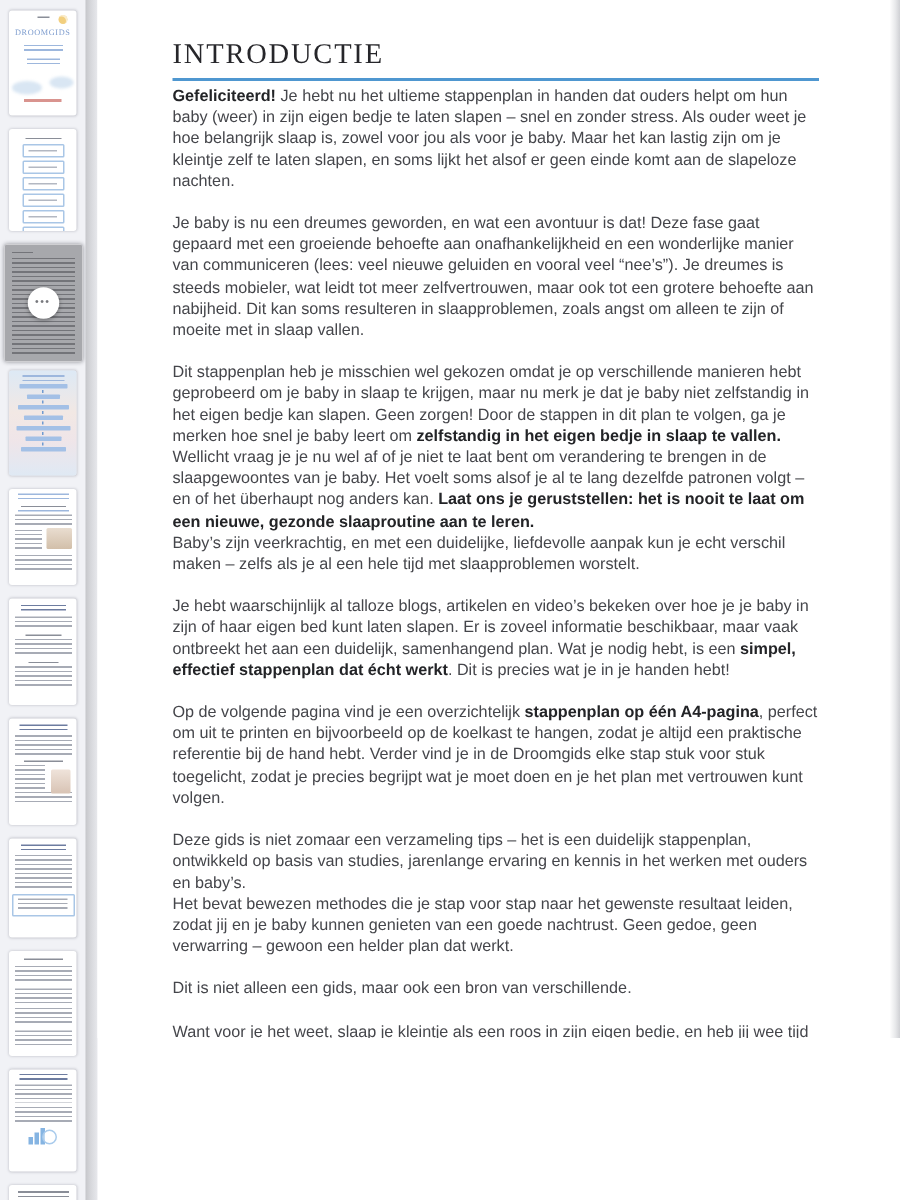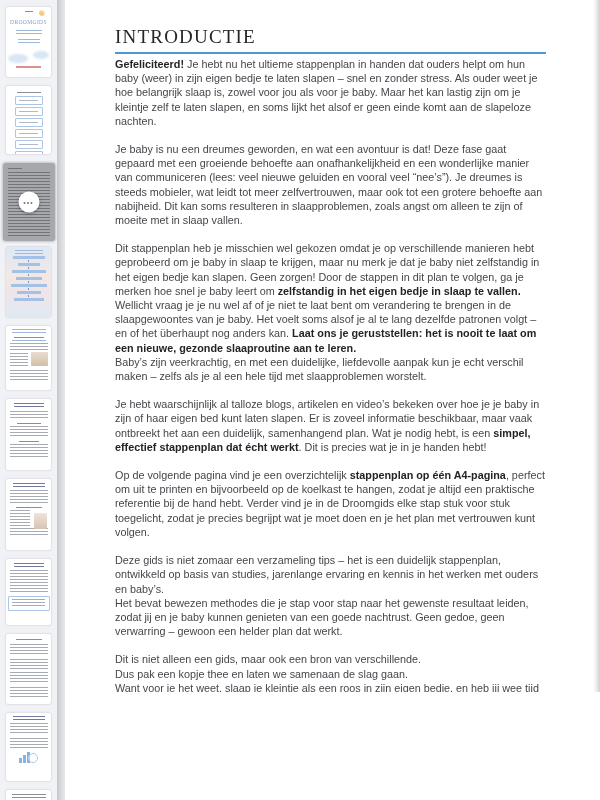--- a/index.html
+++ b/index.html
@@ -217,17 +217,17 @@
 <main class="viewer">
   <div class="page">
     <h1 class="doc-title">INTRODUCTIE</h1>
     <div class="doc-body">
         <p><strong>Gefeliciteerd!</strong><span> Je hebt nu het ultieme stappenplan in handen dat ouders helpt om hun baby (weer) in zijn eigen bedje te laten slapen – snel en zonder stress. Als ouder weet je hoe belangrijk slaap is, zowel voor jou als voor je baby. Maar het kan lastig zijn om je kleintje zelf te laten slapen, en soms lijkt het alsof er geen einde komt aan de slapeloze nachten.</span></p>
         <p><span>Je baby is nu een dreumes geworden, en wat een avontuur is dat! Deze fase gaat gepaard met een groeiende behoefte aan onafhankelijkheid en een wonderlijke manier van communiceren (lees: veel nieuwe geluiden en vooral veel “nee’s”). Je dreumes is steeds mobieler, wat leidt tot meer zelfvertrouwen, maar ook tot een grotere behoefte aan nabijheid. Dit kan soms resulteren in slaapproblemen, zoals angst om alleen te zijn of moeite met in slaap vallen.</span></p>
         <p><span>Dit stappenplan heb je misschien wel gekozen omdat je op verschillende manieren hebt geprobeerd om je baby in slaap te krijgen, maar nu merk je dat je baby niet zelfstandig in het eigen bedje kan slapen. Geen zorgen! Door de stappen in dit plan te volgen, ga je merken hoe snel je baby leert om </span><strong>zelfstandig in het eigen bedje in slaap te vallen.</strong><br><span>Wellicht vraag je je nu wel af of je niet te laat bent om verandering te brengen in de slaapgewoontes van je baby.  Het voelt soms alsof je al te lang dezelfde patronen volgt – en of het überhaupt nog anders kan. </span><strong>Laat ons je geruststellen: het is nooit te laat om een nieuwe, gezonde slaaproutine aan te leren.</strong><br><span>Baby’s zijn veerkrachtig, en met een duidelijke, liefdevolle aanpak kun je echt verschil maken – zelfs als je al een hele tijd met slaapproblemen worstelt.</span></p>
         <p><span>Je hebt waarschijnlijk al talloze blogs, artikelen en video’s bekeken over hoe je je baby in zijn of haar eigen bed kunt laten slapen. Er is zoveel informatie beschikbaar, maar vaak ontbreekt het aan een duidelijk, samenhangend plan. Wat je nodig hebt, is een </span><strong>simpel, effectief stappenplan dat écht werkt</strong><span>. Dit is precies wat je in je handen hebt!</span></p>
         <p><span>Op de volgende pagina vind je een overzichtelijk </span><strong>stappenplan op één A4-pagina</strong><span>, perfect om uit te printen en bijvoorbeeld op de koelkast te hangen, zodat je altijd een praktische referentie bij de hand hebt. Verder vind je in de Droomgids elke stap stuk voor stuk toegelicht, zodat je precies begrijpt wat je moet doen en je het plan met vertrouwen kunt volgen.</span></p>
         <p><span>Deze gids is niet zomaar een verzameling tips – het is een duidelijk stappenplan, ontwikkeld op basis van studies, jarenlange ervaring en kennis in het werken met ouders en baby’s.</span><br><span>Het bevat bewezen methodes die je stap voor stap naar het gewenste resultaat leiden, zodat jij en je baby kunnen genieten van een goede nachtrust. Geen gedoe, geen verwarring – gewoon een helder plan dat werkt.</span></p>
-        <p><span>Dit is niet alleen een gids, maar ook een bron van verschillende.</span><br><span>Dus pak een kopje thee en laten we samenaan de slag gaan.</span><br><span>Want voor je het weet, slaap je kleintje als een roos in zijn eigen bedje, en heb jij wee tijd voor jezelf.</span><br><strong>Laat we beginnen</strong><span>!</span></p>
+        <p><span>Dit is niet alleen een gids, maar ook een bron van verschillende.</span><br><br><span>Want voor je het weet, slaap je kleintje als een roos in zijn eigen bedje, en heb jij wee tijd voor jezelf.</span><br><strong>Laat we beginnen</strong><span>!</span></p>
       </div>
   </div>
   <div class="main-scrollbar"></div>
 </main>
 
 </body></html>

